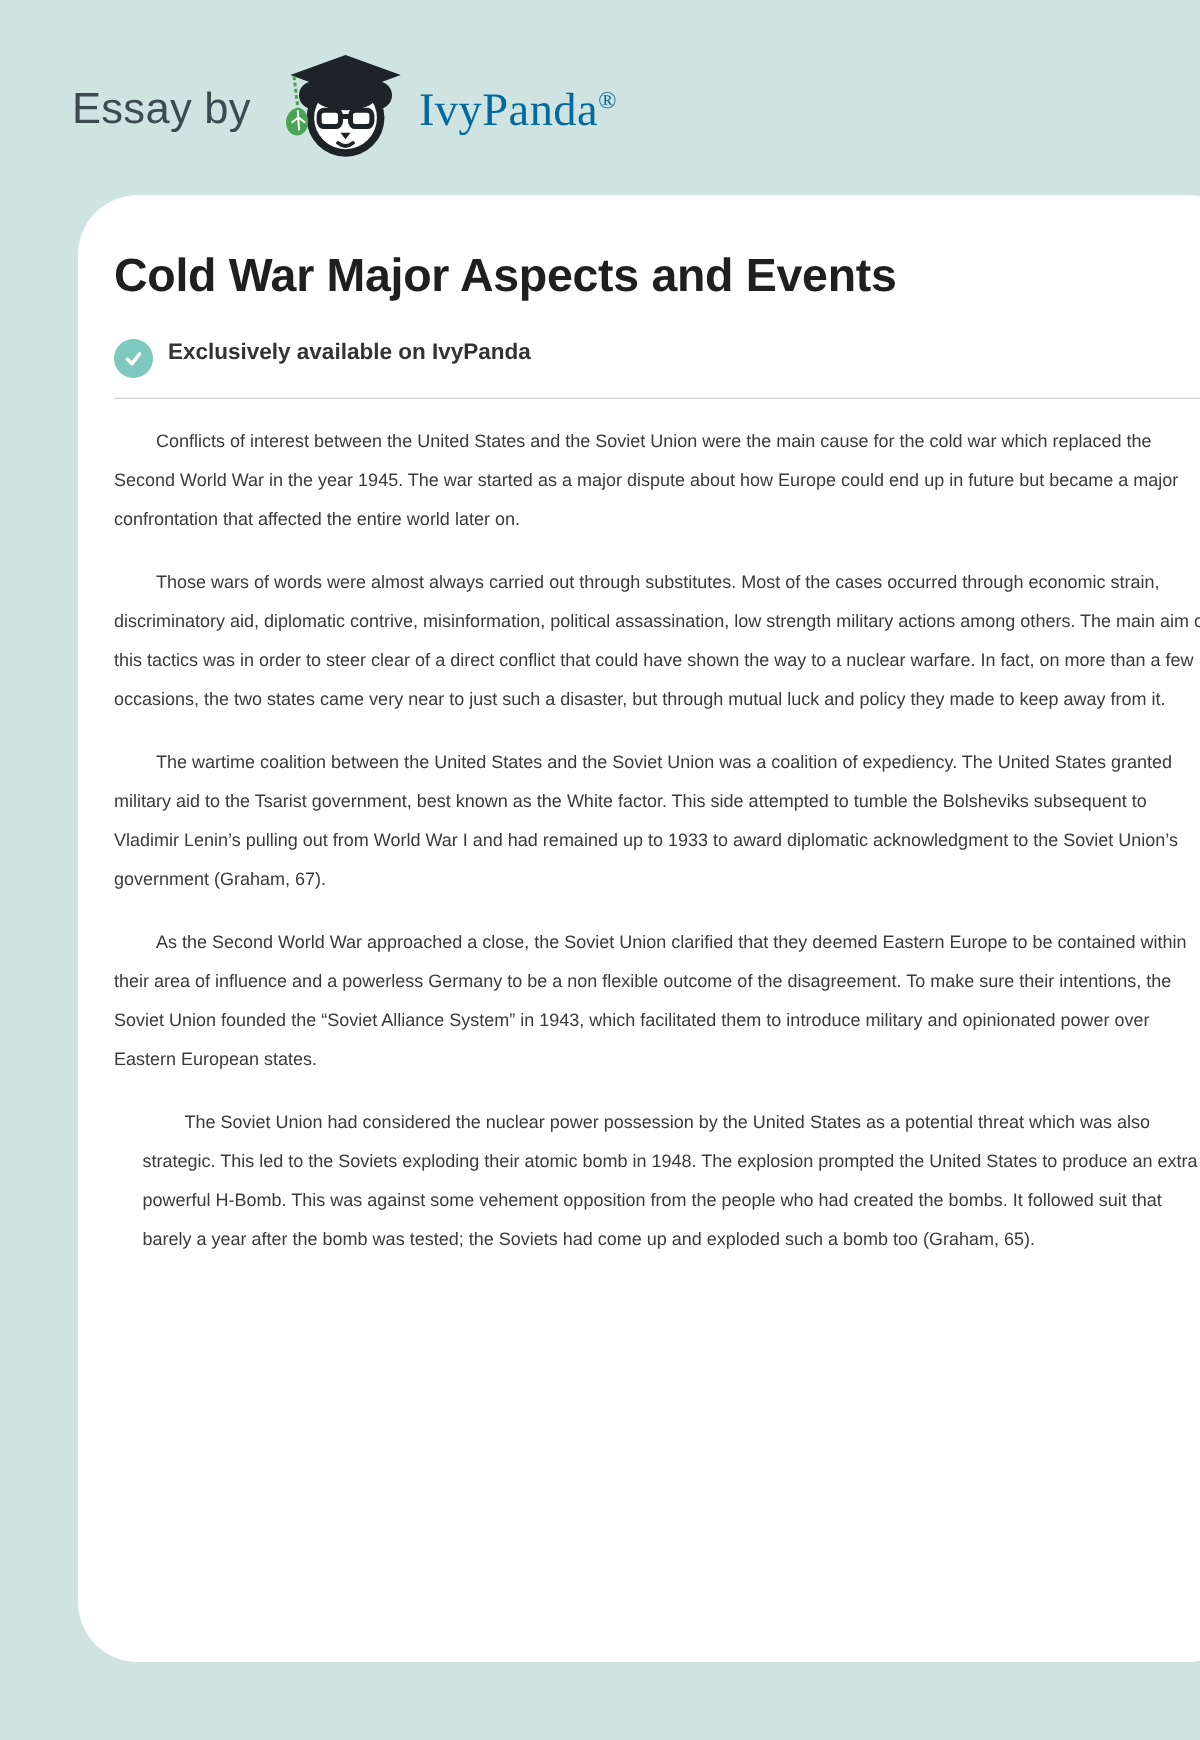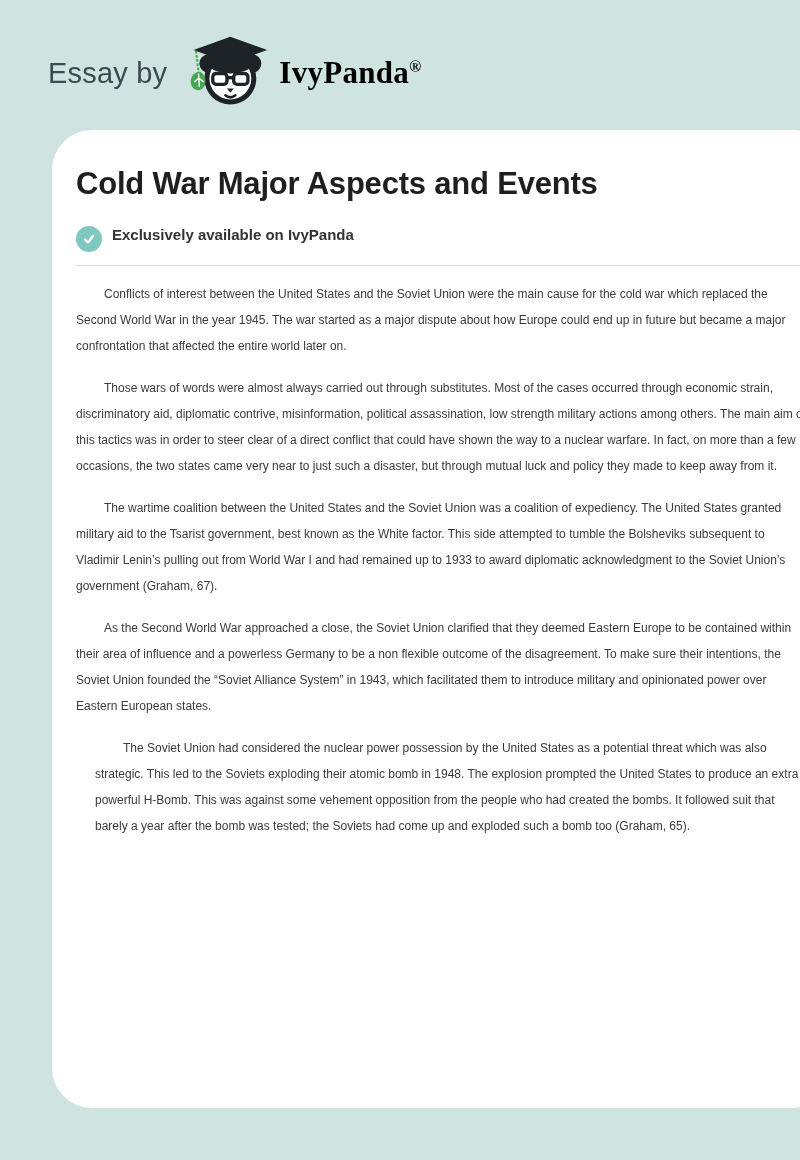--- a/index.html
+++ b/index.html
@@ -22,23 +22,23 @@
     color: #3d4a52;
     letter-spacing: 0.2px;
   }
   .logo-wrap {
     margin: 0 10px 0 18px;
     display: flex;
     align-items: center;
   }
   .brand {
     font-family: "Liberation Serif", serif;
-    font-weight: 700;
+    font-weight: 400;
     font-size: 31px;
-    color: #000000;
+    color: #0369a1;
     letter-spacing: 0.3px;
   }
   .brand sup {
     font-size: 16px;
     vertical-align: super;
     line-height: 0;
   }
   .card {
     width: 780px;
     margin: 8px auto 0 52px;

